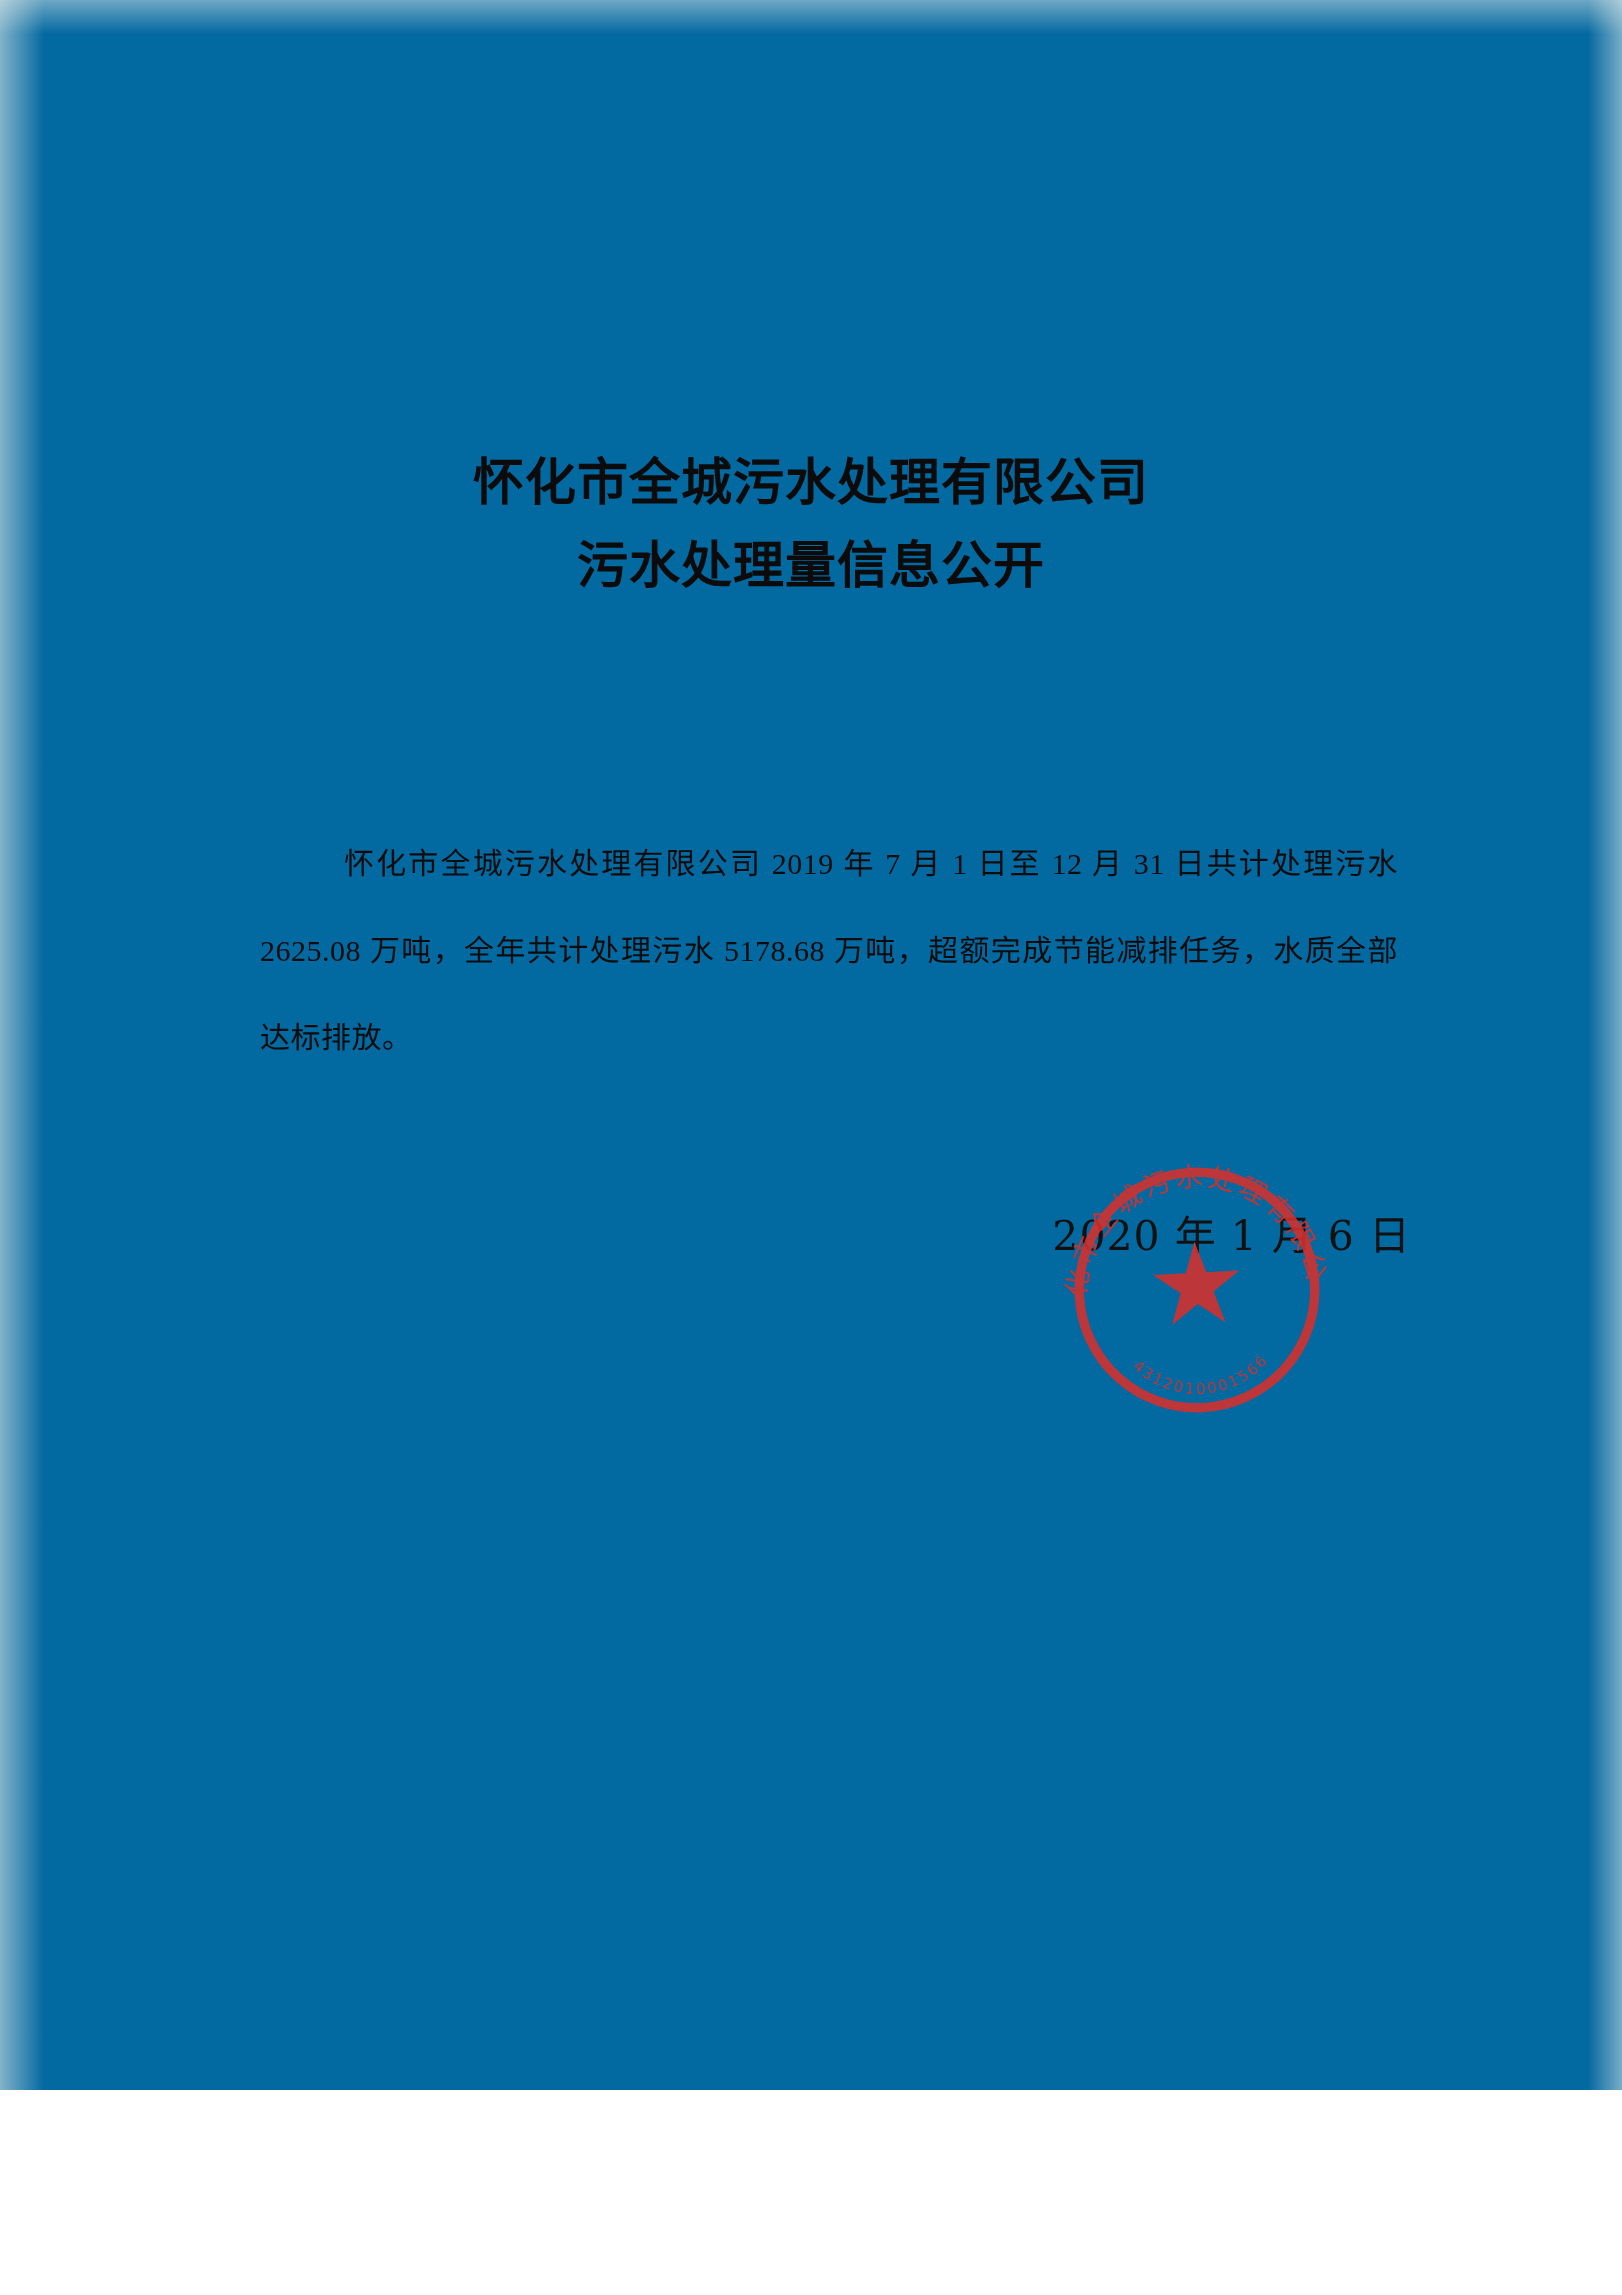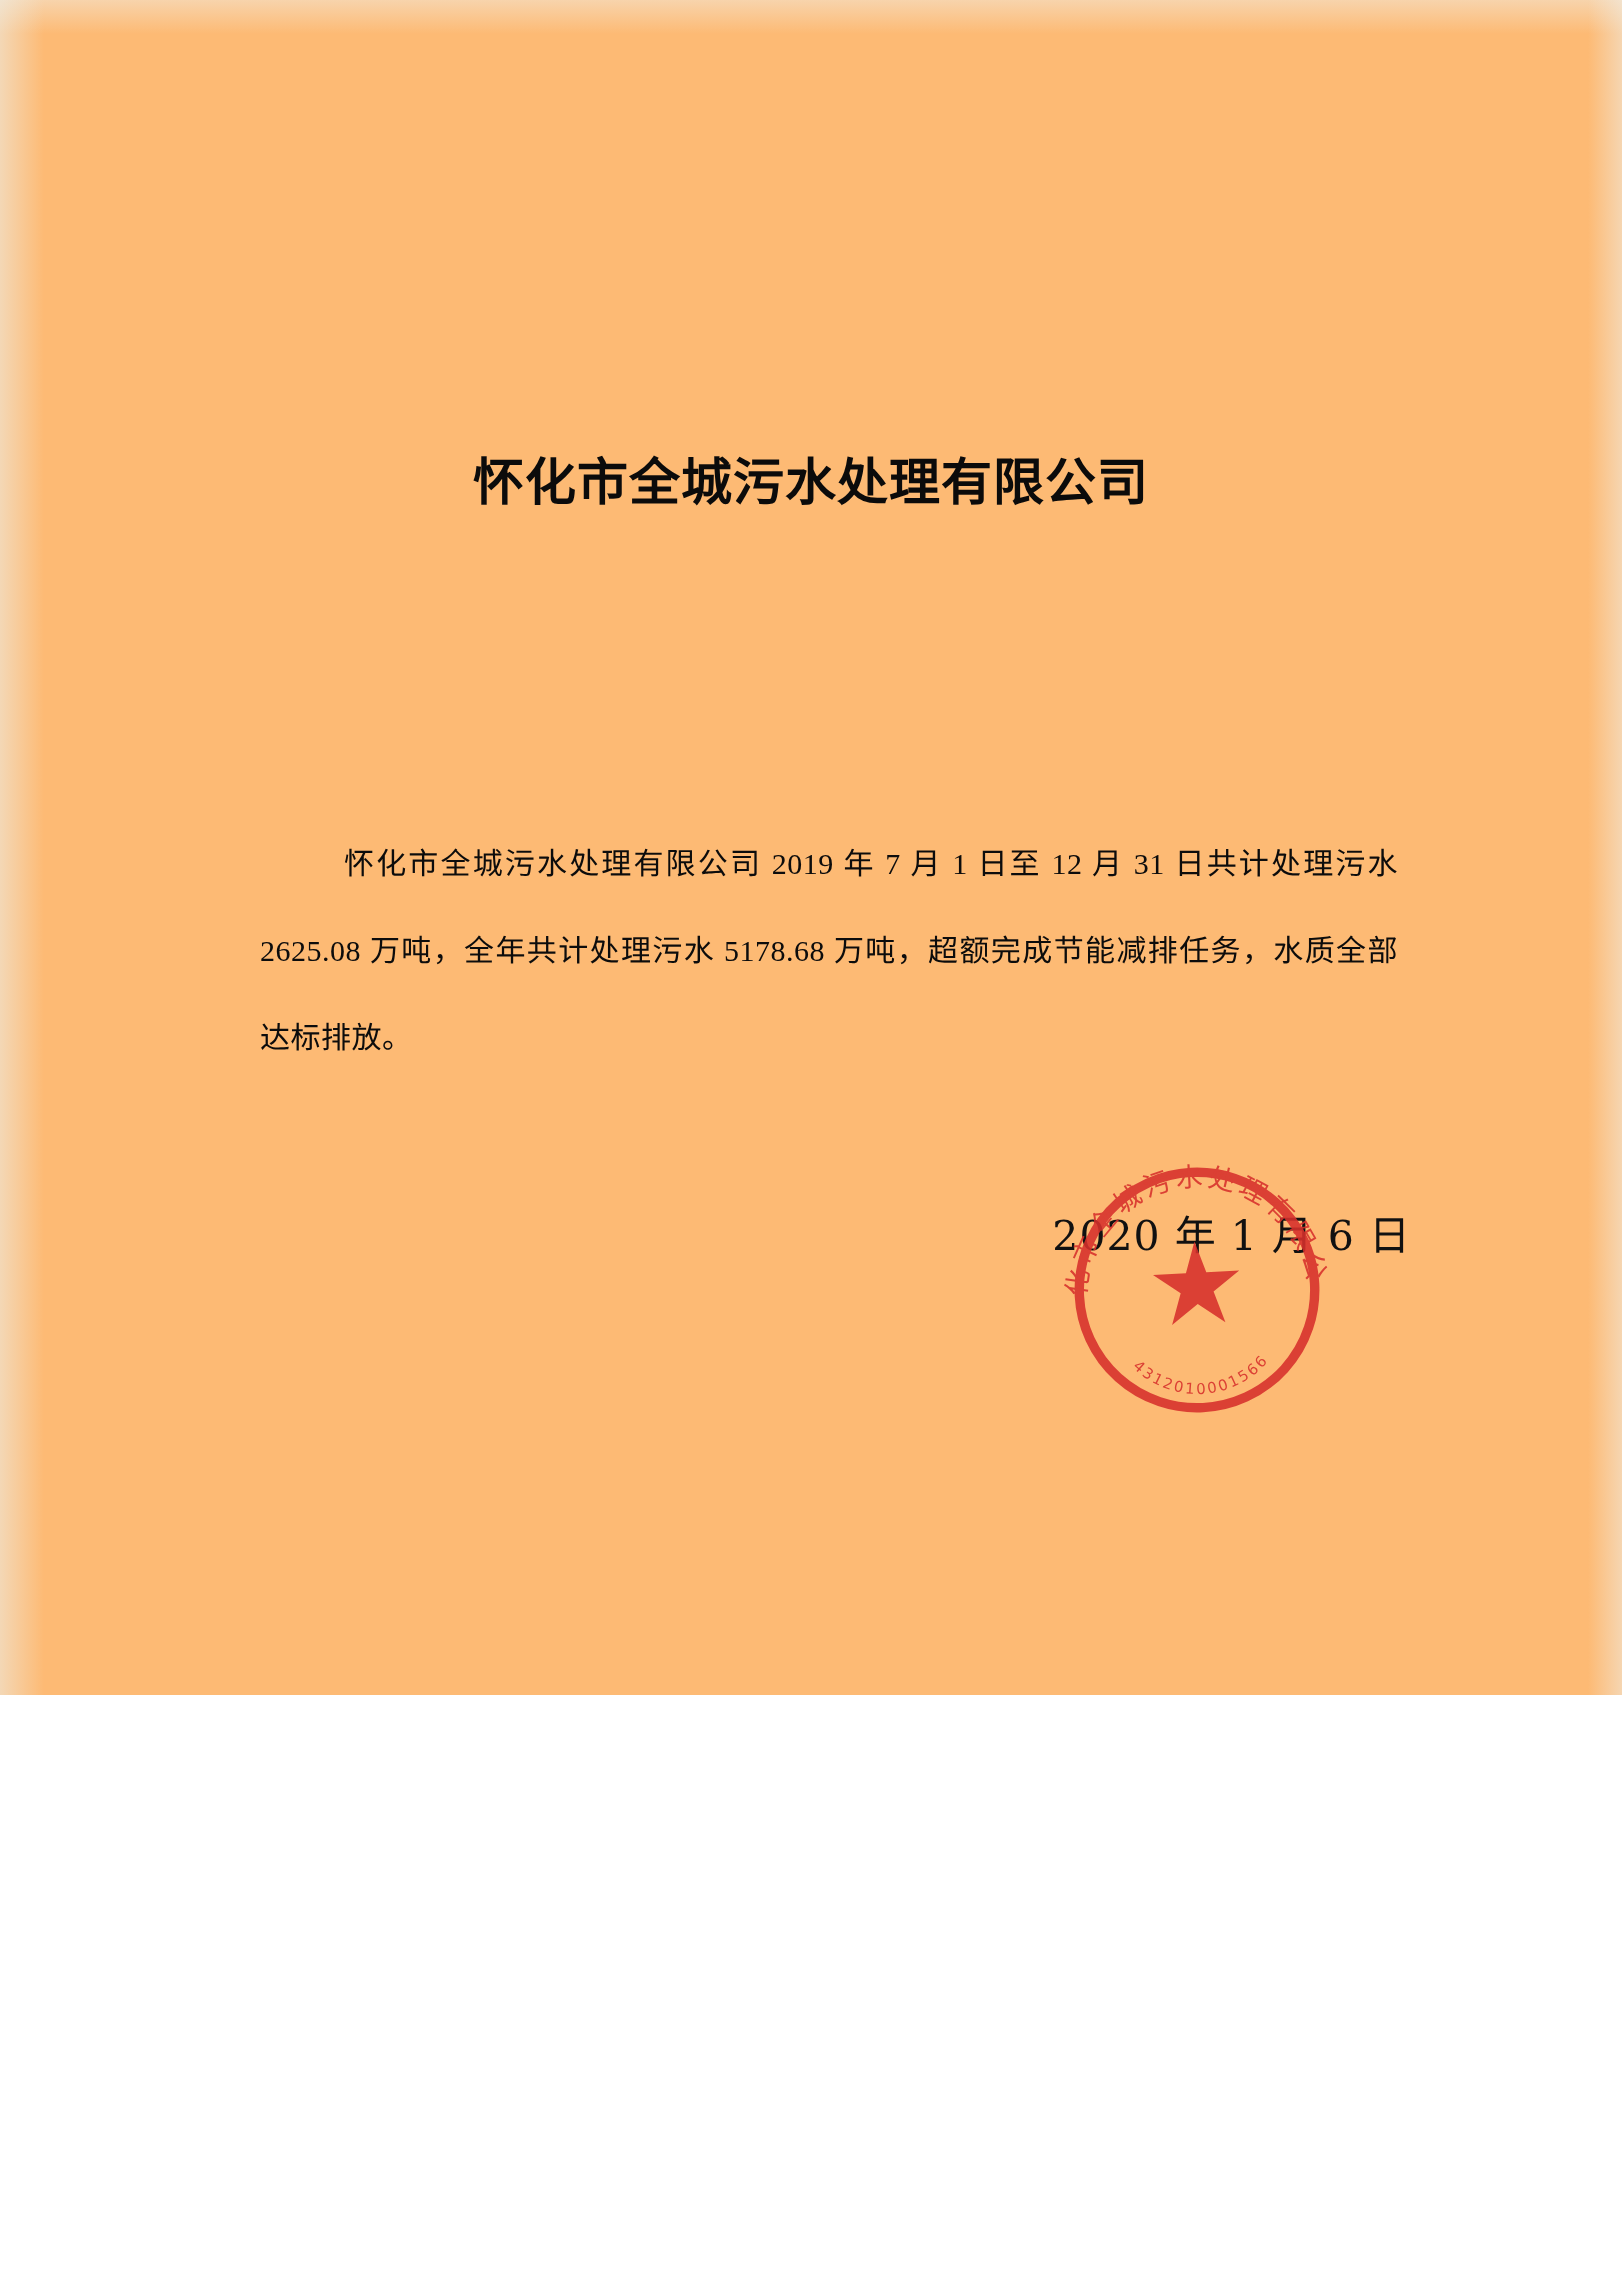--- a/index.html
+++ b/index.html
@@ -7,22 +7,22 @@
     margin: 0;
     padding: 0;
     background: #ffffff;
   }
   body {
     font-family: "DejaVu Sans", "Liberation Sans", sans-serif;
   }
   .page {
     position: relative;
     width: 1622px;
-    height: 1695px;
-    background: #fdba74;
+    height: 2090px;
+    background: #0369a1;
     overflow: hidden;
     box-sizing: border-box;
   }
   
   .page::before {
     content: "";
     position: absolute;
     inset: 0;
     background:
       linear-gradient(to right, rgba(236,240,236,0.55) 0px, rgba(255,255,255,0) 44px),
@@ -99,20 +99,21 @@
   .seal-text { fill: #d7302c; font-family: "DejaVu Sans", "Liberation Sans", sans-serif; }
 </style>
 </head>
 <body>
 
 <div class="page">
   <div class="content">
 
     <div class="doc-title">
       <span class="line">怀化市全城污水处理有限公司</span>
+      <span class="line">污水处理量信息公开</span>
     </div>
 
     <div class="body-block">
       <p class="body-para">怀化市全城污水处理有限公司 2019 年 7 月 1 日至 12 月 31 日共计处理污水 2625.08 万吨，全年共计处理污水 5178.68 万吨，超额完成节能减排任务，水质全部达标排放。</p>
     </div>
 
     <div class="date-line">2020 年 1 月 6 日</div>
 
     <div class="seal">
       <svg viewBox="0 0 400 400" xmlns="http://www.w3.org/2000/svg" aria-hidden="true">

